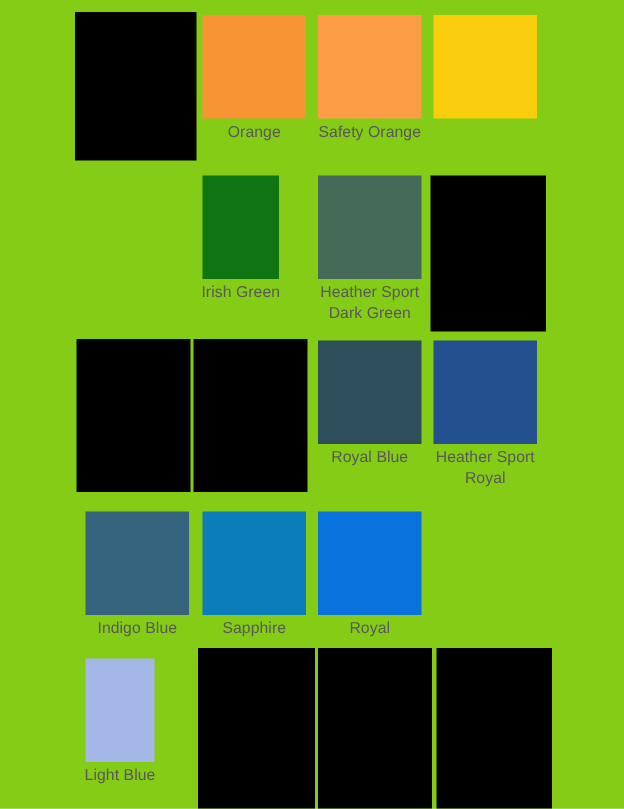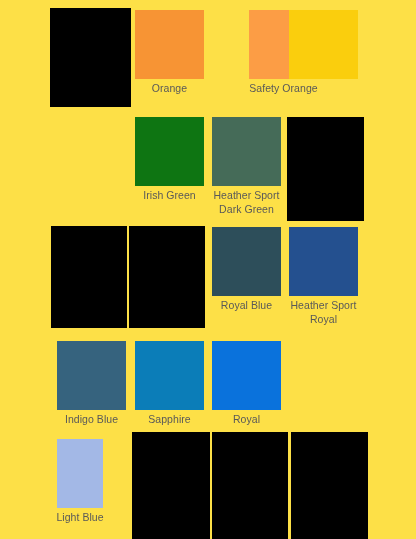--- a/index.html
+++ b/index.html
@@ -46,36 +46,36 @@
     font-size: 10.5px;
     line-height: 13.5px;
     color: #595959;
     letter-spacing: 0.05px;
     white-space: pre-line;
   }
 </style>
 </head>
 <body>
 
-<div id="swatch-grid" style="background: #fde047;">
+<div id="swatch-grid" style="background: #84cc16;">
     <div class="swatch-cell" style="left: 50px; top: 8px; width: 81px; height: 99px;">
       <div class="swatch-chip blackout" style="background: rgb(0, 0, 0);"></div>
     </div>
     <div class="swatch-cell" style="left: 135px; top: 10px; width: 69px; height: 69px;">
       <div class="swatch-chip" style="background: rgb(247, 148, 52);"></div>
       <div class="swatch-label">Orange</div>
     </div>
-    <div class="swatch-cell" style="left: 212px; top: 10px; width: 69px; height: 80px; margin-left: 37px;">
+    <div class="swatch-cell" style="left: 212px; top: 10px; width: 69px; height: 80px;">
       <div class="swatch-chip" style="background: rgb(252, 157, 69);"></div>
       <div class="swatch-label">Safety Orange</div>
     </div>
     <div class="swatch-cell" style="left: 289px; top: 10px; width: 69px; height: 69px;">
       <div class="swatch-chip" style="background: rgb(250, 206, 13);"></div>
     </div>
-    <div class="swatch-cell" style="left: 135px; top: 117px; width: 69px; height: 69px;">
+    <div class="swatch-cell" style="left: 135px; top: 117px; width: 51px; height: 69px;">
       <div class="swatch-chip" style="background: rgb(14, 117, 18);"></div>
       <div class="swatch-label">Irish Green</div>
     </div>
     <div class="swatch-cell" style="left: 212px; top: 117px; width: 69px; height: 69px;">
       <div class="swatch-chip" style="background: rgb(69, 107, 88);"></div>
       <div class="swatch-label">Heather Sport
 Dark Green</div>
     </div>
     <div class="swatch-cell" style="left: 287px; top: 117px; width: 77px; height: 104px;">
       <div class="swatch-chip blackout" style="background: rgb(0, 0, 0);"></div>

